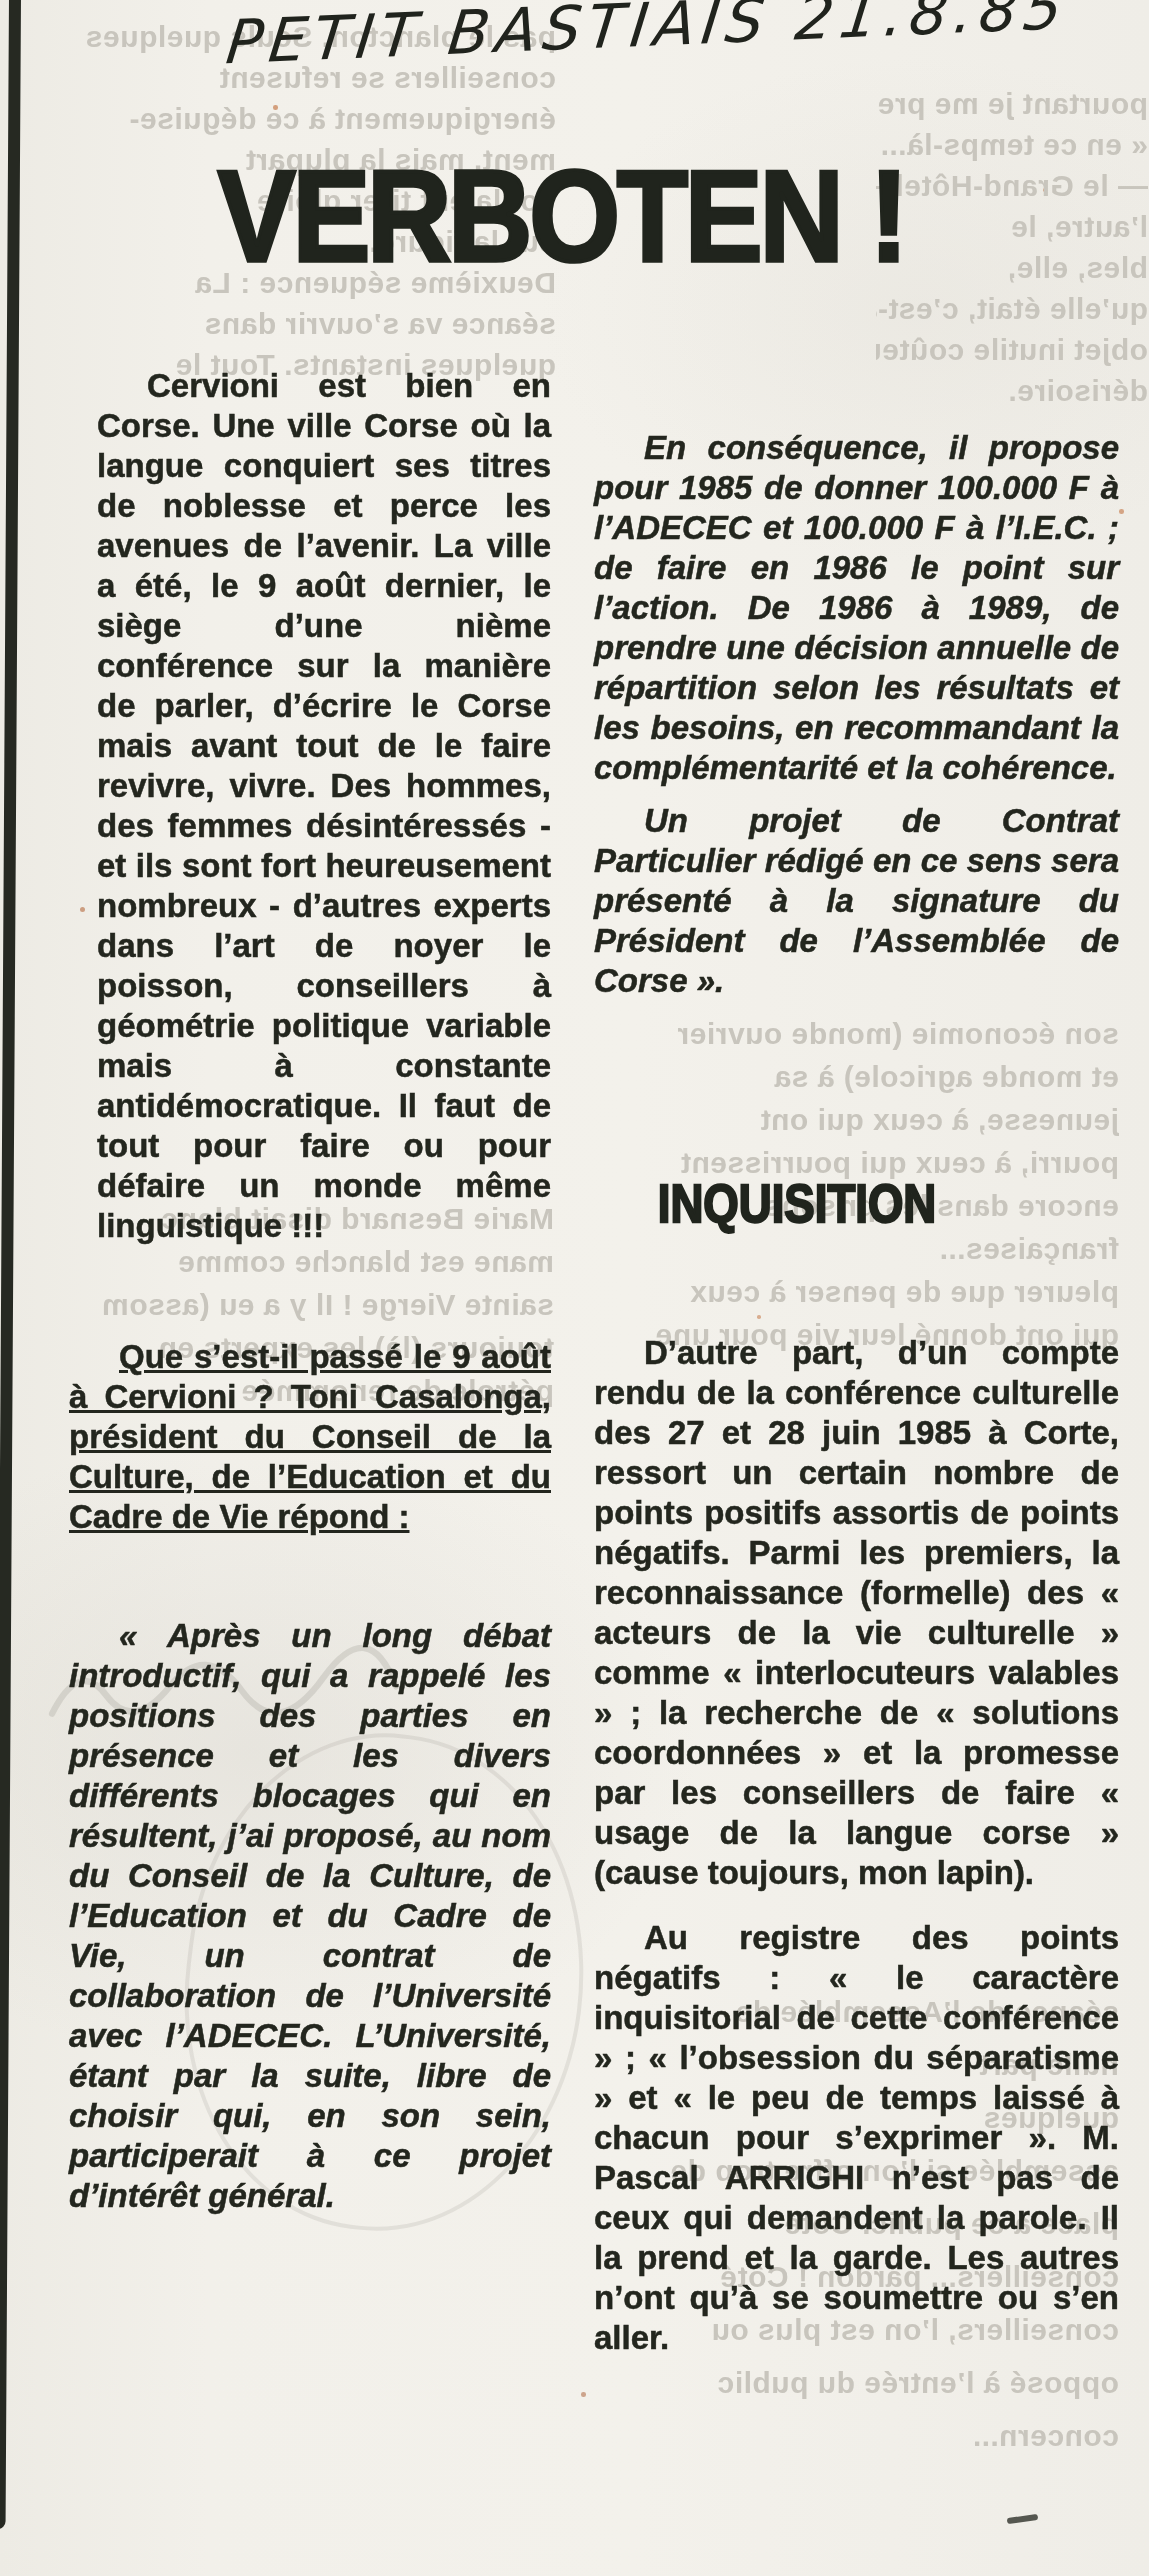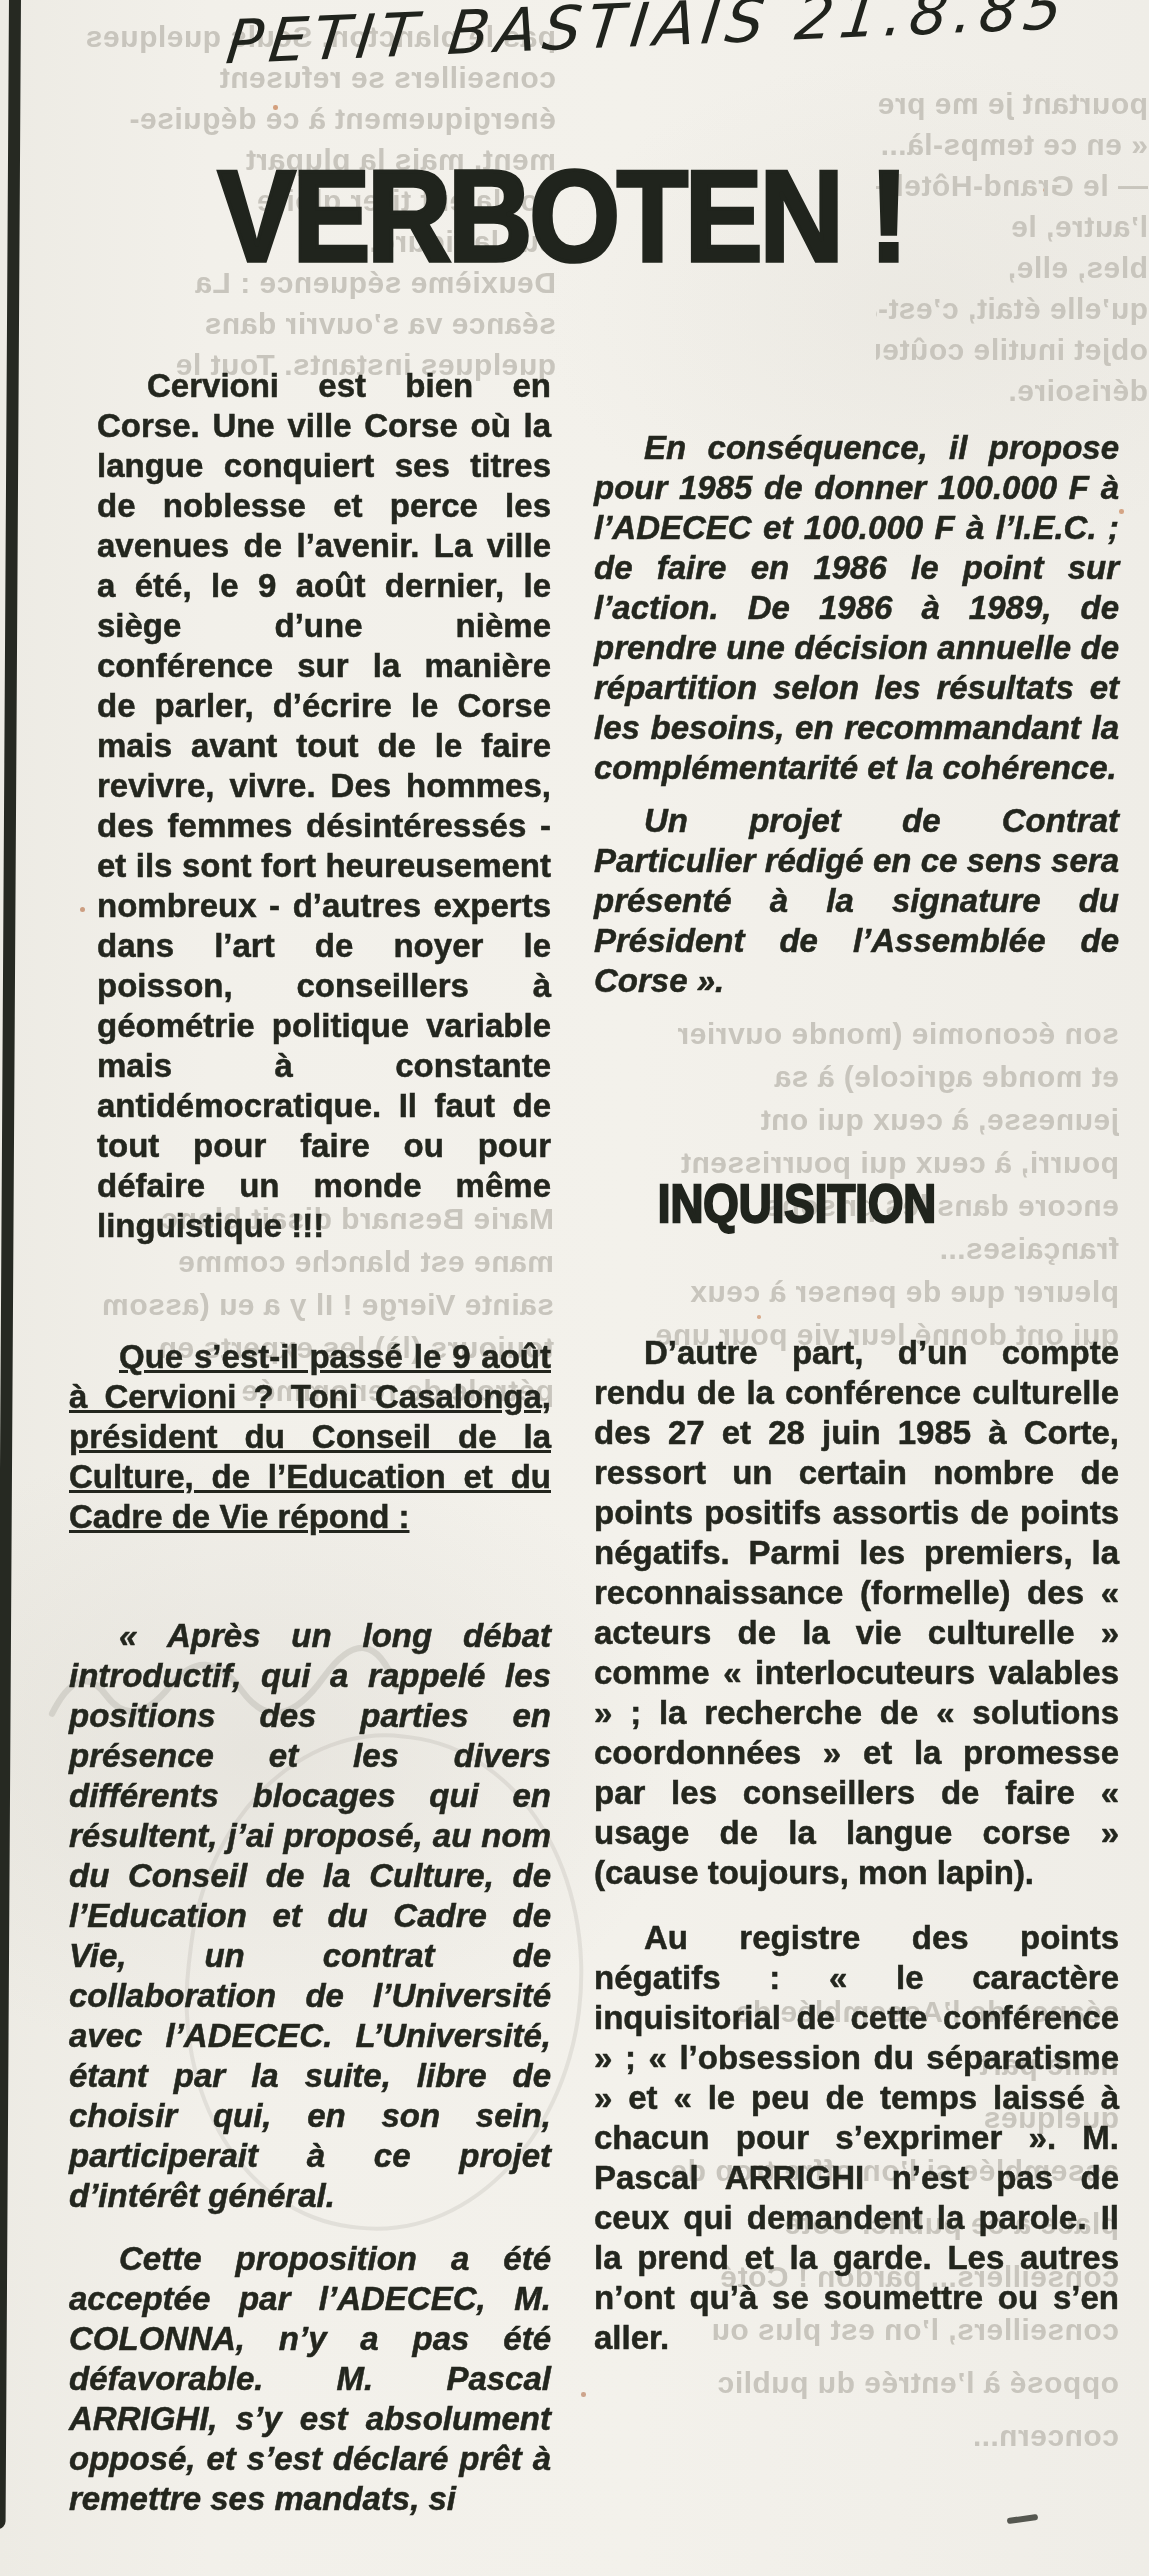--- a/index.html
+++ b/index.html
@@ -139,21 +139,20 @@
   <div class="clip-border"></div>
 
   <div class="handwrite">PETIT BASTIAIS 21.8.85</div>
 
   <div class="title">VERBOTEN !</div>
 
   <div class="col" id="col-left">
     <p class="p1 indent">Cervioni est bien en Corse. Une ville Corse où la langue conquiert ses titres de noblesse et perce les avenues de l’avenir. La ville a été, le 9 août dernier, le siège d’une nième conférence sur la manière de parler, d’écrire le Corse mais avant tout de le faire revivre, vivre. Des hommes, des femmes désintéressés - et ils sont fort heureusement nombreux - d’autres experts dans l’art de noyer le poisson, conseillers à géométrie politique variable mais à constante antidémocratique. Il faut de tout pour faire ou pour défaire un monde même linguistique !!!</p>
     <p class="p2 indent">Que s’est-il passé le 9 août à Cervioni ? Toni Casalonga, président du Conseil de la Culture, de l’Education et du Cadre de Vie répond :</p>
     <p class="q1 indent it">« Après un long débat introductif, qui a rappelé les positions des parties en présence et les divers différents blocages qui en résultent, j’ai proposé, au nom du Conseil de la Culture, de l’Education et du Cadre de Vie, un contrat de collaboration de l’Université avec l’ADECEC. L’Université, étant par la suite, libre de choisir qui, en son sein, participerait à ce projet d’intérêt général.</p>
-    <p class="q2 indent it">Cette proposition a été acceptée par l’ADECEC, M. COLONNA, n’y a pas été défavorable. M. Pascal ARRIGHI, s’y est absolument opposé, et s’est déclaré prêt à remettre ses mandats, si</p>
   </div>
 
   <div class="col" id="col-right-quotes">
     <p class="q4 indent it">En conséquence, il propose pour 1985 de donner 100.000 F à l’ADECEC et 100.000 F à l’I.E.C. ; de faire en 1986 le point sur l’action. De 1986 à 1989, de prendre une décision annuelle de répartition selon les résultats et les besoins, en recommandant la complémentarité et la cohérence.</p>
     <p class="q5 indent it">Un projet de Contrat Particulier rédigé en ce sens sera présenté à la signature du Président de l’Assemblée de Corse ».</p>
   </div>
 
   <div class="heading2">INQUISITION</div>
 
   <div class="col" id="col-right-body">

